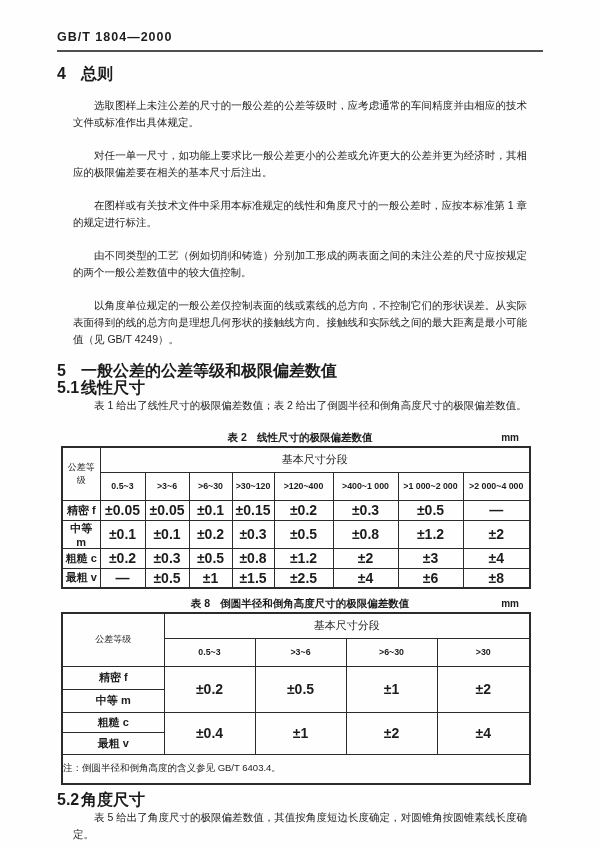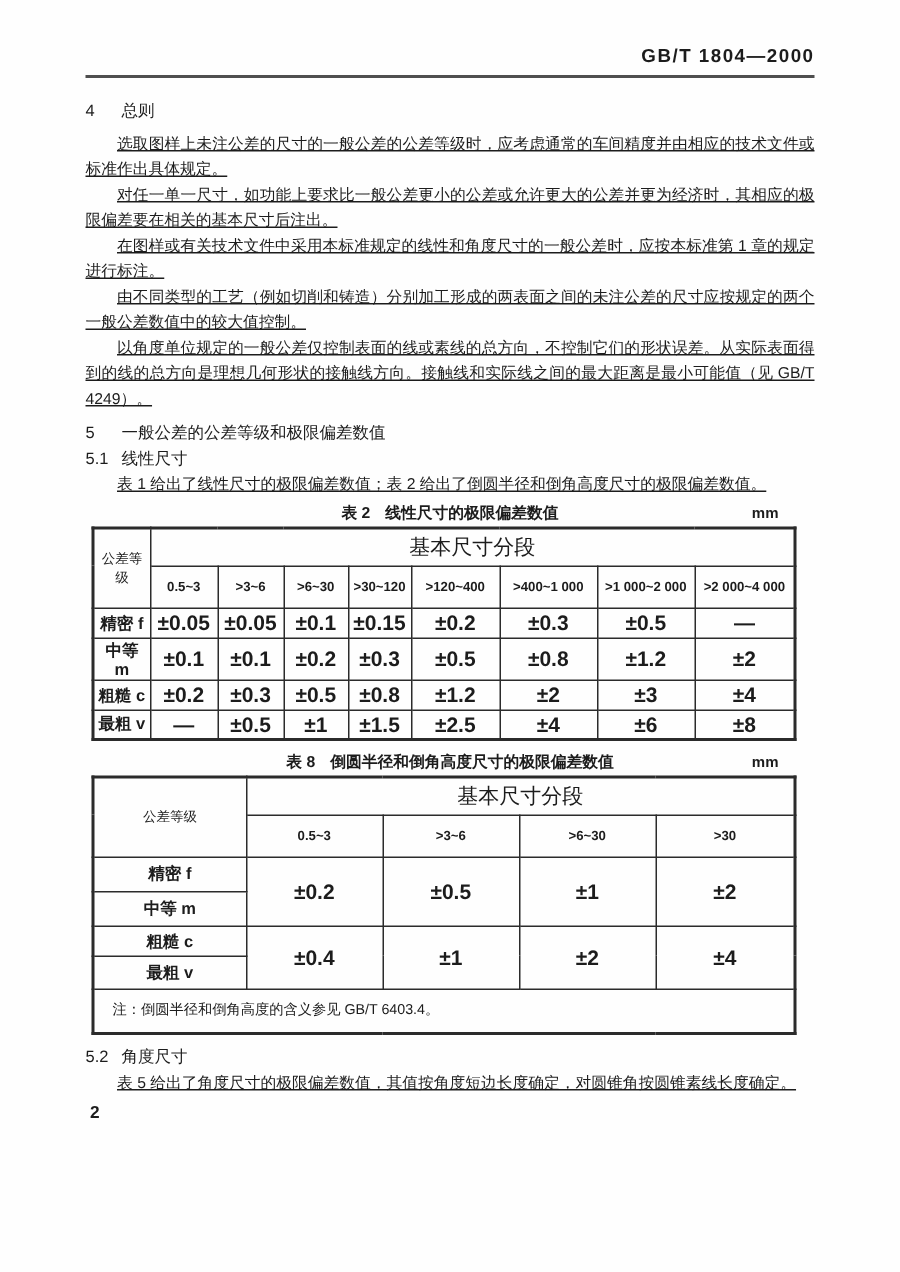--- a/index.html
+++ b/index.html
@@ -3,60 +3,60 @@
 <meta charset="utf-8">
 <style>
   html, body { margin:0; padding:0; background:#ffffff; }
   .page {
     position:relative; width:600px; height:848px; background:#fefefe;
     font-family:"Liberation Sans","DejaVu Sans",sans-serif;
     color:#1c1c1c; overflow:hidden;
   }
   .content { padding:0 57px; }
 
-  .doc-header { margin-top:30px; text-align:right; font-weight:700; font-size:12.5px; letter-spacing:1px; line-height:15px; }
+  .doc-header { margin-top:30px; text-align:left; font-weight:700; font-size:12.5px; letter-spacing:1px; line-height:15px; }
   .header-rule { margin-top:5px; border-top:2px solid #4f4f4f; height:0; }
 
-  .sec-heading { font-size:11px; font-weight:400; line-height:14px; }
+  .sec-heading { font-size:16px; font-weight:700; line-height:14px; }
   .sec-heading .num { display:inline-block; min-width:24px; }
   .mt-sec4 { margin-top:15px; }
   .mt-sec5 { margin-top:7px; }
   .mt-sub51 { margin-top:3px; }
   .mt-sub52 { margin-top:8px; }
 
   .body-text { margin-top:7px; }
   .body-text p, p.intro-line {
-    margin:0; font-size:10.5px; line-height:17px;
-    text-align:justify; text-indent:2em; font-weight:500;text-decoration:underline;
+    margin:16px; font-size:10.5px; line-height:17px;
+    text-align:justify; text-indent:2em; font-weight:500;
   }
   p.intro-line { margin-top:2px; }
 
   .table-caption {
     position:relative; text-align:center; font-weight:700;
     font-size:10.5px; line-height:14px; margin-top:3px;
   }
   .table-caption .cap-label { margin-right:10px; }
   .table-caption .unit { position:absolute; right:24px; top:1px; font-weight:700; font-size:10px;text-align:center; }
   .mt-t2cap { margin-top:7px; }
 
   table { border-collapse:collapse; table-layout:fixed; width:470px; margin:2px 0 0 4px; border:2px solid #2b2b2b; }
   td { border:1px solid #2b2b2b; text-align:center; vertical-align:middle; padding:0 1px; overflow:hidden; }
   .corner { font-size:9px;margin-top:20px; }
-  .group  { font-size:14px; }
+  .group  { font-size:11px; }
   .colh   { font-size:8.8px; font-weight:700; }
   .lbl    { font-size:11px; font-weight:700; }
   .val    { font-size:14px; font-weight:700; }
   tr.h1 { height:25px; }
   tr.h2 { height:28px; }
   tr.dr { height:20px; }
   tr.ra, tr.rb { height:23px; }
   tr.rc { height:20px; }
   tr.rd { height:22px; }
   tr.note-row { height:30px; }
-  td.note { text-align:left; padding-left:12px; font-size:9.5px; font-weight:500; }
+  td.note { text-align:left; padding-left:0; font-size:9.5px; font-weight:500; }
 
   .page-num { margin-top:5px; padding-left:3px; font-weight:700; font-size:11.5px; }
 </style>
 </head>
 <body>
 
 <div class="page">
   <div class="content">
 
     <div class="doc-header">GB/T 1804—2000</div>

